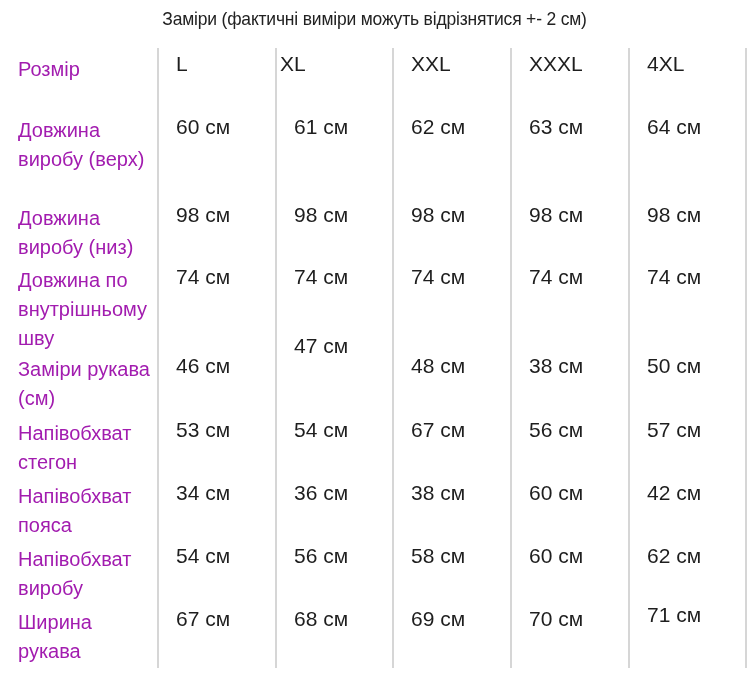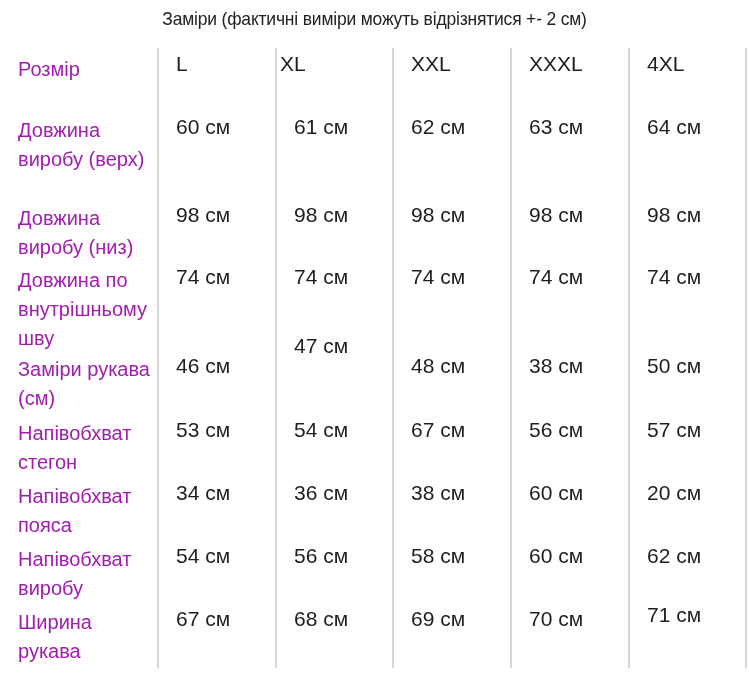--- a/index.html
+++ b/index.html
@@ -79,21 +79,21 @@
     <div class="cell" style="top:418px;left:529px">56 см</div>
     <div class="cell" style="top:418px;left:647px">57 см</div>
   </div>
 
   <div>
     <div class="label" style="top:482px">Напівобхват пояса</div>
     <div class="cell" style="top:481px;left:176px">34 см</div>
     <div class="cell" style="top:481px;left:294px">36 см</div>
     <div class="cell" style="top:481px;left:411px">38 см</div>
     <div class="cell" style="top:481px;left:529px">60 см</div>
-    <div class="cell" style="top:481px;left:647px">20 см</div>
+    <div class="cell" style="top:481px;left:647px">42 см</div>
   </div>
 
   <div>
     <div class="label" style="top:545px">Напівобхват виробу</div>
     <div class="cell" style="top:544px;left:176px">54 см</div>
     <div class="cell" style="top:544px;left:294px">56 см</div>
     <div class="cell" style="top:544px;left:411px">58 см</div>
     <div class="cell" style="top:544px;left:529px">60 см</div>
     <div class="cell" style="top:544px;left:647px">62 см</div>
   </div>

